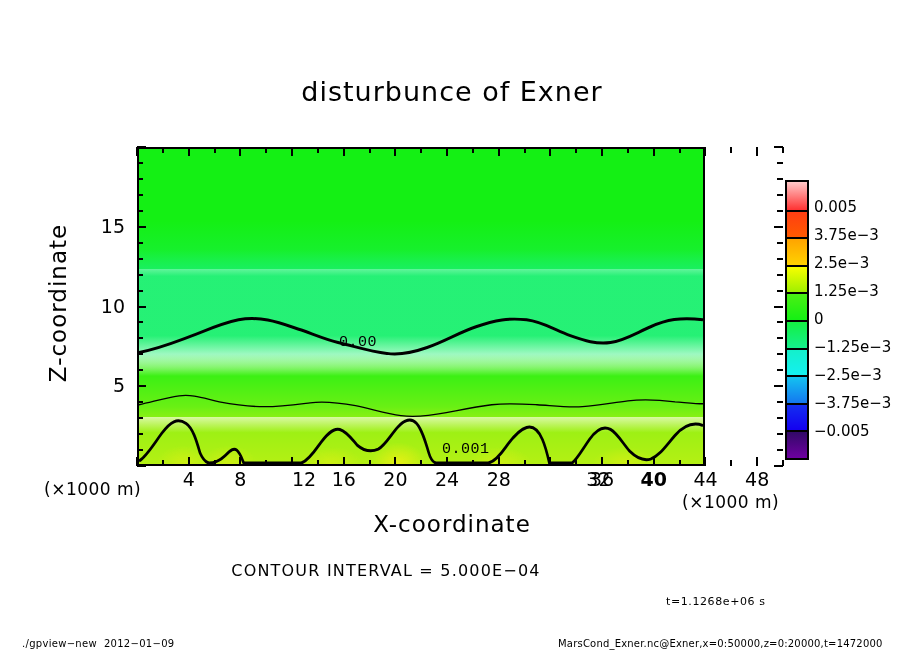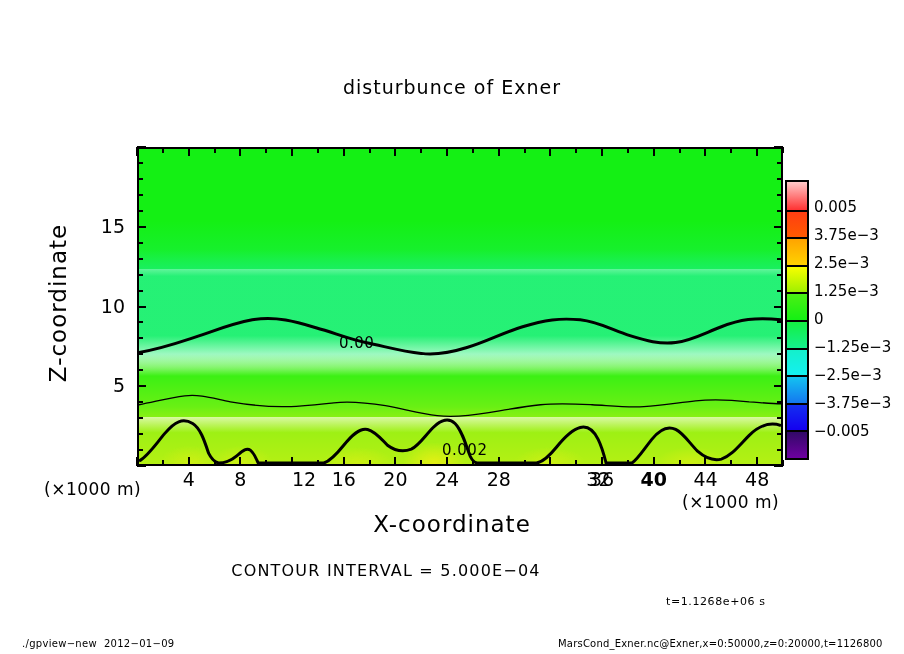--- a/index.html
+++ b/index.html
@@ -3,40 +3,40 @@
 <meta charset="utf-8">
 <style>
   html,body{margin:0;padding:0;}
   body{width:904px;height:654px;background:#ffffff;position:relative;
        font-family:"DejaVu Sans",sans-serif;overflow:hidden;}
 
   .txt{position:absolute;white-space:pre;color:#000;}
 
   
   #plot-title{left:0;top:76px;width:904px;text-align:center;
-              font-size:19px;letter-spacing:1px;}
+              font-size:27px;letter-spacing:1px;}
   #xaxis-title{left:0;top:511px;width:904px;text-align:center;
                font-size:23px;letter-spacing:1px;}
   #yaxis-title{left:-62px;top:290px;width:240px;text-align:center;
                font-size:23px;letter-spacing:1px;
                transform:rotate(-90deg);transform-origin:50% 50%;}
 
   #contour-interval{left:0;top:561px;width:772px;text-align:center;
                     font-size:16px;letter-spacing:1.2px;}
   #time-label{left:666px;top:595px;font-size:11px;letter-spacing:.6px;}
 
   #unit-left{left:44px;top:479px;font-size:17px;letter-spacing:.5px;}
   #unit-right{left:682px;top:492px;font-size:17px;letter-spacing:.5px;}
 
   #footer-left{left:22px;top:638px;font-size:10px;letter-spacing:.3px;}
   #footer-right{left:558px;top:638px;font-size:10px;letter-spacing:.2px;}
 
   
-  #plot-frame{position:absolute;left:137px;top:147px;width:646px;height:319px;
-              border:2px solid #000;box-sizing:border-box;overflow:hidden;}
+  #plot-frame{position:absolute;left:137px;top:147px;width:568px;height:319px;
+              border:2px solid #000;box-sizing:border-box;overflow:hidden;font-family:Liberation Mono, monospace;}
   #field{position:absolute;inset:0;}
 
   
   .band{position:absolute;left:0;width:100%;}
 
   
   #contour-svg{position:absolute;inset:0;width:100%;height:100%;}
 
   .clabel{position:absolute;font-size:15px;color:#000;
           background:transparent;letter-spacing:.5px;}
@@ -67,21 +67,21 @@
 
 <div class="txt" id="xaxis-title">X-coordinate</div>
 
 <div class="txt" id="unit-left">(×1000 m)</div>
 <div class="txt" id="unit-right">(×1000 m)</div>
 
 <div class="txt" id="contour-interval">CONTOUR INTERVAL = 5.000E−04</div>
 <div class="txt" id="time-label">t=1.1268e+06 s</div>
 
 <div class="txt" id="footer-left">./gpview−new  2012−01−09</div>
-<div class="txt" id="footer-right">MarsCond_Exner.nc@Exner,x=0:50000,z=0:20000,t=1126800</div>
+<div class="txt" id="footer-right">MarsCond_Exner.nc@Exner,x=0:50000,z=0:20000,t=1472000</div>
 
 <div id="plot-frame">
 
   <div id="field">
 
     <div class="band" style="top:0;height:38%;background:
          linear-gradient(#14f014 0%,#14f014 60%,#18f03c 100%);"></div>
 
     <div class="band" style="top:32%;height:38%;background:
          linear-gradient(rgba(26,240,110,0) 0%,
@@ -131,21 +131,21 @@
          C282,300 288,290 296,282 C304,274 312,272 318,278
          C324,284 328,296 332,308 C334,314 336,317 340,318
          L400,318 C406,317 412,312 420,302 C428,292 436,284 444,282
          C452,280 458,286 462,294 C466,302 468,310 470,318
          L496,318 C502,314 508,304 516,294 C524,284 532,280 540,284
          C548,288 554,298 562,306 C570,313 578,316 586,314
          C596,311 604,300 614,290 C624,280 634,276 646,280" fill="none" stroke="#000" stroke-width="3"></path>
   </svg>
 
   <span class="clabel" style="left:200px;top:185px;">0.00</span>
-  <span class="clabel" style="left:303px;top:292px;">0.002</span>
+  <span class="clabel" style="left:303px;top:292px;">0.001</span>
 </div>
 
 <div id="ticks">
     <div class="tick tick-x" style="left: 136px; top: 457px; height: 9px;"></div>
     <div class="tick tick-x" style="left: 136px; top: 147px; height: 9px;"></div>
     <div class="tick tick-x" style="left: 161.84px; top: 460px; height: 6px;"></div>
     <div class="tick tick-x" style="left: 161.84px; top: 147px; height: 6px;"></div>
     <div class="tick tick-x" style="left: 187.68px; top: 457px; height: 9px;"></div>
     <div class="tick tick-x" style="left: 187.68px; top: 147px; height: 9px;"></div>
     <div class="tick tick-x" style="left: 213.52px; top: 460px; height: 6px;"></div>

